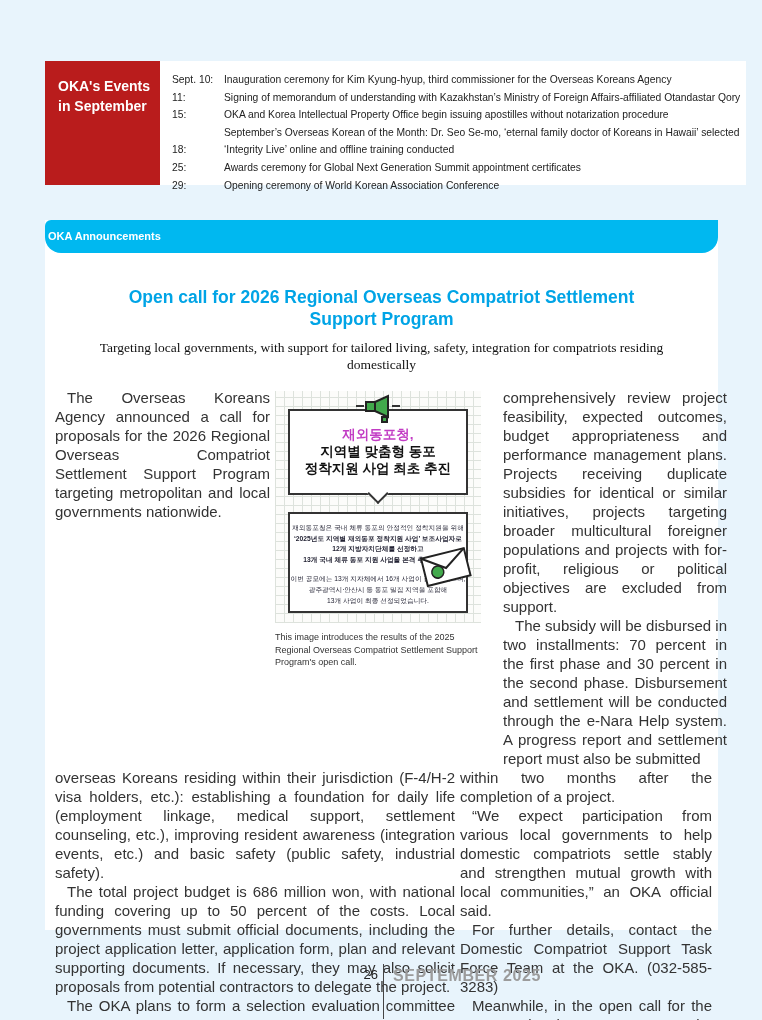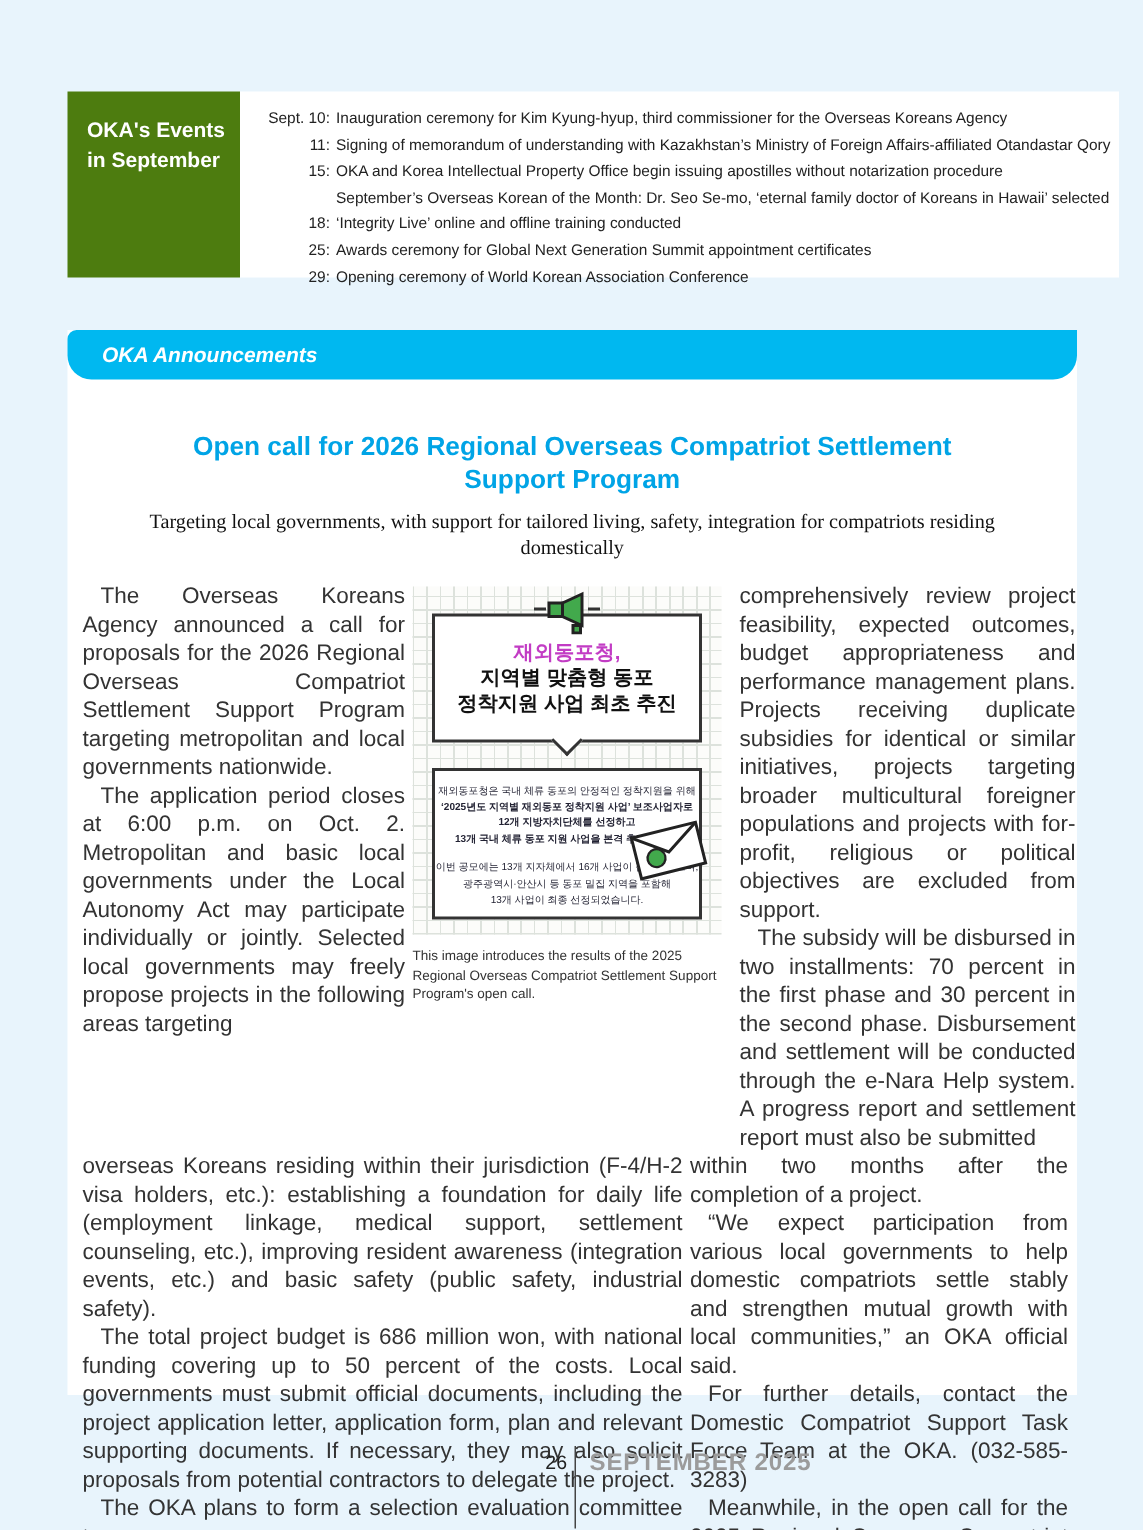--- a/index.html
+++ b/index.html
@@ -4,43 +4,43 @@
 <style>
   html,body{margin:0;padding:0;}
   body{
     width:762px;height:1020px;position:relative;overflow:hidden;
     background:#e8f4fc;
     font-family:"Liberation Sans", sans-serif;
   }
   
   .events{position:absolute;left:45px;top:61px;width:673px;height:124px;display:flex;}
   .events-label{
-    width:115px;flex:none;background:#4d7c0f;color:#fff;font-weight:bold;
+    width:115px;flex:none;background:#b91c1c;color:#fff;font-weight:bold;
     font-size:14px;line-height:20px;padding:15px 0 0 13px;box-sizing:border-box;
   }
   .events-list{flex:1;background:#fff;padding:10px 6px 0 12px;box-sizing:border-box;}
   .event-row{display:flex;font-size:10.3px;line-height:17.6px;color:#222;}
-  .event-prefix{width:48px;flex:none;text-align:right;}
+  .event-prefix{width:48px;flex:none;text-align:left;}
   .event-text{padding-left:4px;white-space:nowrap;}
   
   .card{position:absolute;left:45px;top:220px;width:673px;height:710px;background:#fff;}
   .banner{
     height:33px;background:#00b8f0;border-radius:6px 0 16px 16px;
-    color:#fff;font-weight:bold;font-size:14px;line-height:33px;
-    padding-left:23px;box-sizing:border-box;font-style:italic;
+    color:#fff;font-weight:bold;font-size:11px;line-height:33px;
+    padding-left:3px;box-sizing:border-box;
   }
   .title{margin:33px 20px 0;text-align:center;color:#00a4e6;font-weight:bold;font-size:17.5px;line-height:22px;}
   .subtitle{
     margin:9px auto 0;max-width:575px;text-align:center;color:#111;
     font-family:"Liberation Serif", serif;font-size:13.5px;line-height:17px;
   }
   .body-row1{display:flex;margin:15px 7px 0 10px;align-items:flex-start;}
   .colL{width:215px;flex:none;}
   .figcol{width:206px;flex:none;margin-left:5px;padding-top:3px;}
-  .colR{width:224px;flex:none;margin-left:12px;}
+  .colR{width:224px;flex:none;margin-left:22px;}
   .body-row2{display:flex;margin:0 6px 12px 10px;align-items:flex-start;}
   .wideL{width:400px;flex:none;}
   .wideR{width:252px;flex:none;margin-left:5px;}
   p.body{margin:0;font-size:15px;line-height:19px;color:#333;text-align:justify;}
   p.indent{text-indent:12px;}
   
   .poster{
     width:206px;height:232px;position:relative;box-sizing:border-box;
     background:
       repeating-linear-gradient(0deg,#dde2dc 0 1px,transparent 1px 9px),
@@ -119,21 +119,20 @@
 
   <div class="title">
     <div>Open call for 2026 Regional Overseas Compatriot Settlement</div>
     <div>Support Program</div>
   </div>
   <div class="subtitle">Targeting local governments, with support for tailored living, safety, integration for compatriots residing domestically</div>
 
   <div class="body-row1">
     <div class="colL">
       <p class="body indent">The Overseas Koreans Agency announced a call for proposals for the 2026 Regional Overseas Compatriot Settlement Support Program targeting metropolitan and local governments nationwide.</p>
-      <p class="body indent">The application period closes at 6:00 p.m. on Oct. 2. Metropolitan and basic local governments under the Local Autonomy Act may participate individually or jointly. Selected local governments may freely propose projects in the following areas targeting</p>
     </div>
 
     <div class="figcol">
       <div class="poster">
         <div class="bubble">
           <span class="megaphone">
             <svg width="46" height="30" viewBox="0 0 46 30">
               <line x1="1" y1="13" x2="9" y2="13" stroke="#333" stroke-width="2"></line>
               <line x1="37" y1="13" x2="45" y2="13" stroke="#333" stroke-width="2"></line>
               <rect x="11" y="9" width="9" height="9" fill="#42a94c" stroke="#222" stroke-width="2"></rect>

